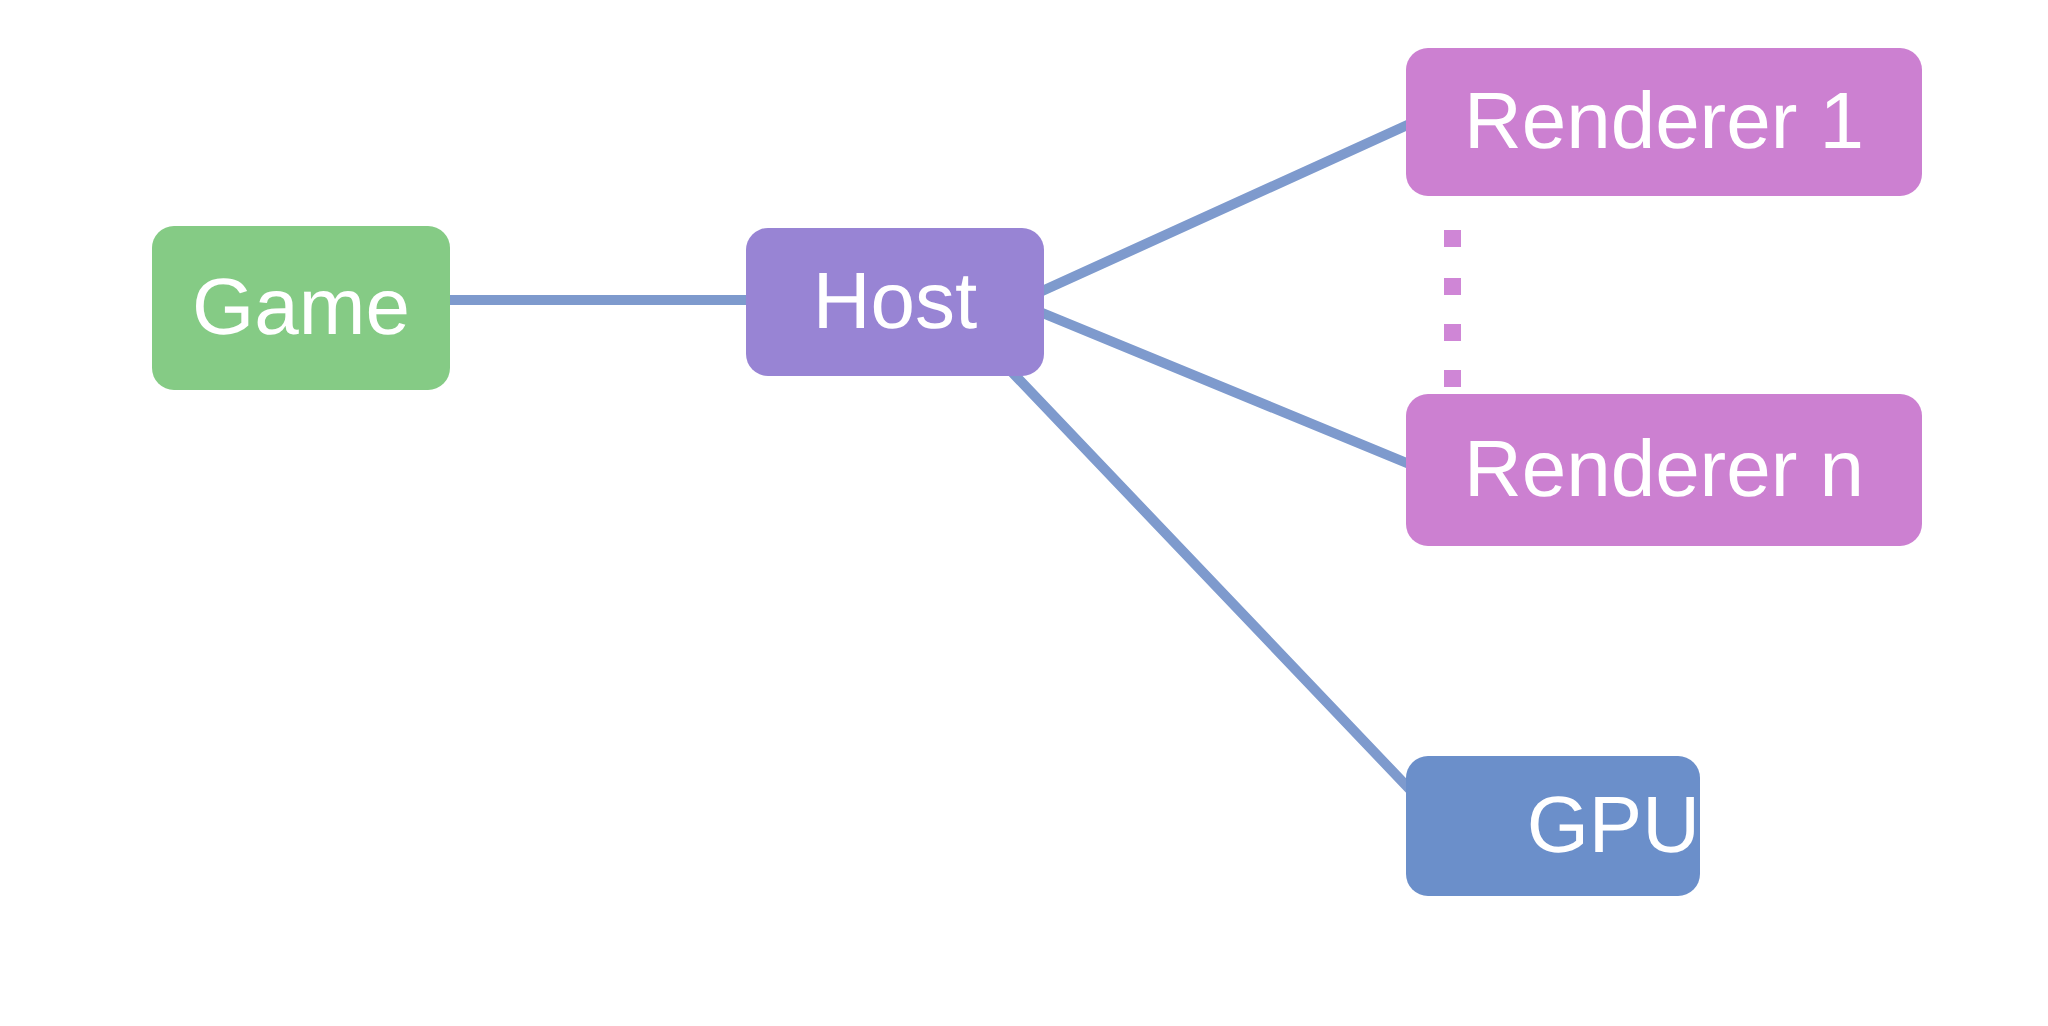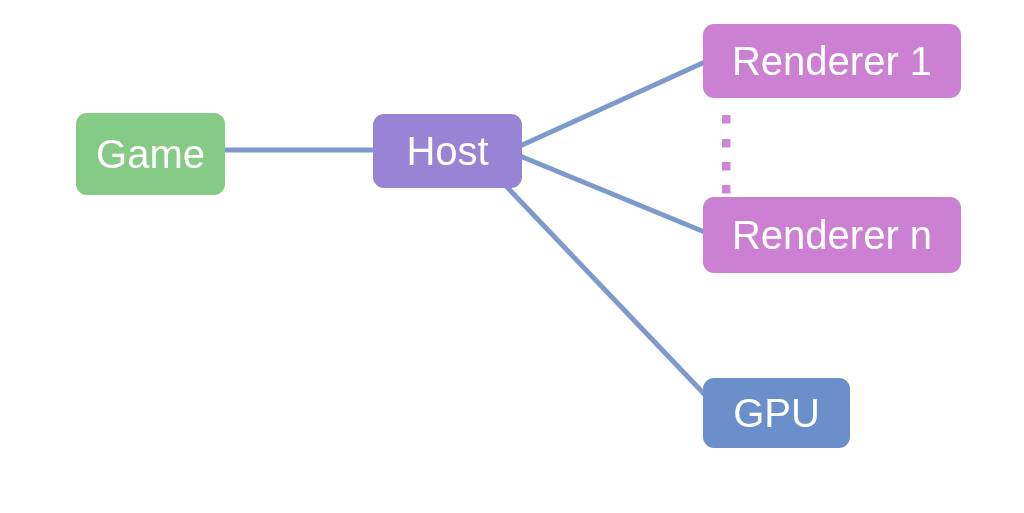--- a/index.html
+++ b/index.html
@@ -72,17 +72,17 @@
   </div>
 
   <div class="node node-renderer1" style="background-color: rgb(204, 128, 209);">
     <span>Renderer 1</span>
   </div>
 
   <div class="node node-renderer-n" style="background-color: rgb(204, 128, 209);">
     <span>Renderer n</span>
   </div>
 
-  <div class="node node-gpu" style="background-color: rgb(107, 143, 202);">
+  <div class="node node-gpu" style="background-color: rgb(107, 143, 202); justify-content: flex-end;">
     <span>GPU</span>
   </div>
 
 </div>
 
 </body></html>

